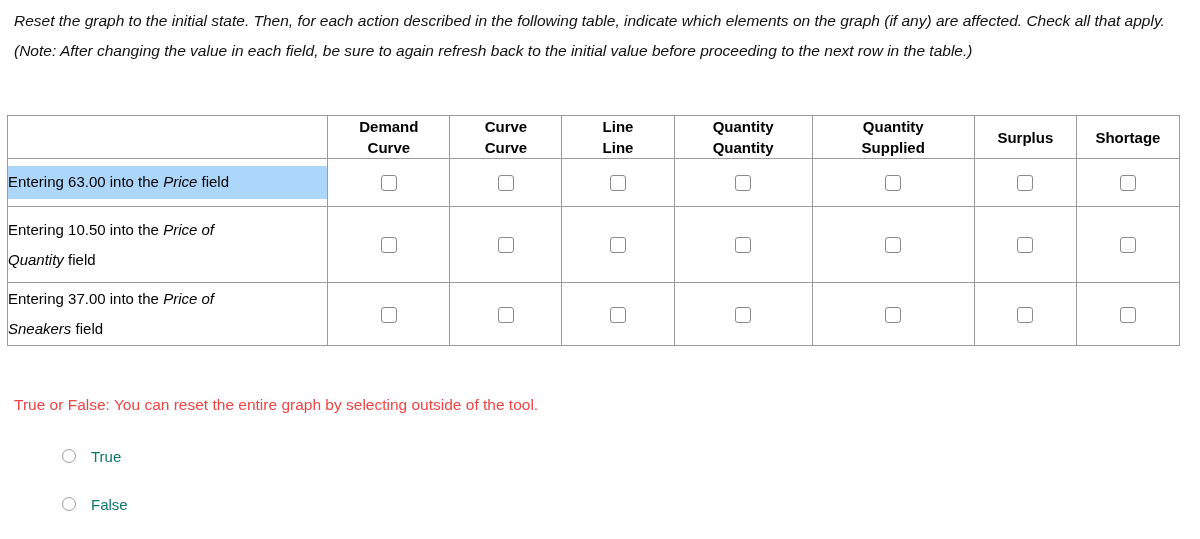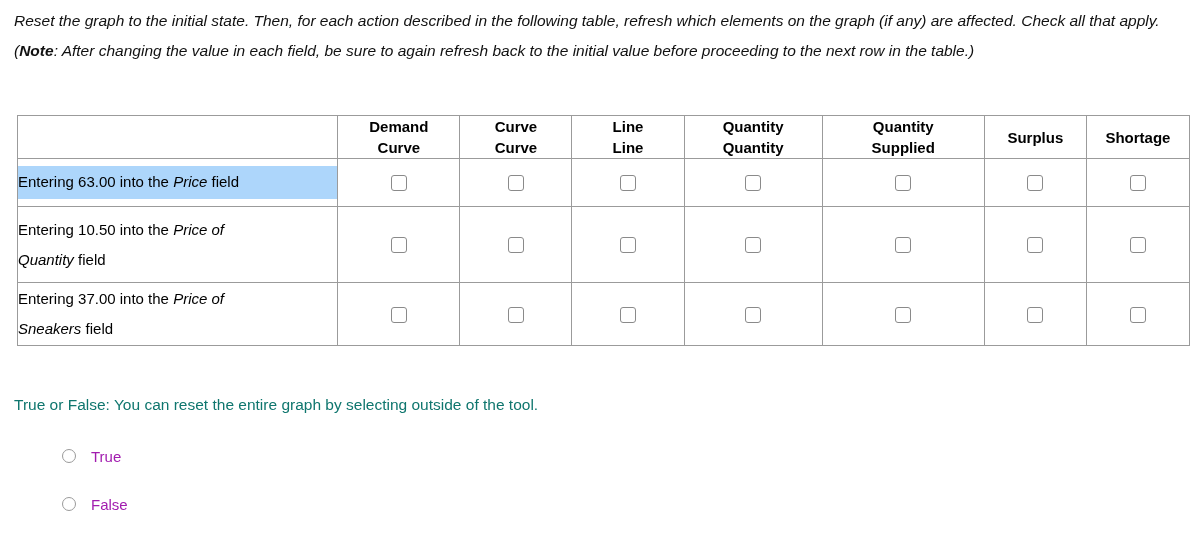--- a/index.html
+++ b/index.html
@@ -22,27 +22,27 @@
     left: 14px;
     top: 6px;
     width: 1180px;
     font-style: italic;
     font-size: 15.5px;
     line-height: 30px;
     color: #111111;
   }
   .intro b {
     font-style: italic;
-    font-weight: bold;
+    font-weight: normal;
   }
 
   
   .matrix-wrap {
     position: absolute;
-    left: 17px;
+    left: 7px;
     top: 115px;
     width: 1173px;
   }
   table.matrix {
     border-collapse: collapse;
     width: 1173px;
     table-layout: fixed;
   }
   table.matrix,
   table.matrix td,
@@ -98,21 +98,21 @@
     vertical-align: middle;
   }
 
   
   .tf-question {
     position: absolute;
     left: 14px;
     top: 394px;
     font-size: 15.5px;
     line-height: 22px;
-    color: #0f766e;
+    color: #ef4444;
   }
   .options {
     position: absolute;
     left: 62px;
     top: 445px;
   }
   .option {
     display: flex;
     align-items: center;
     height: 22px;
@@ -123,28 +123,28 @@
     height: 14px;
     border: 1.5px solid #9a9a9a;
     border-radius: 50%;
     background: #ffffff;
     box-sizing: border-box;
     flex: 0 0 auto;
   }
   .option-label {
     font-size: 15px;
     margin-left: 15px;
-    color: #a21caf;
+    color: #0f766e;
   }
 </style>
 </head>
 <body>
 
 <div class="intro">
-  <span>Reset the graph to the initial state. Then, for each action described in the following table, refresh which elements on the graph (if any) are affected.</span>
+  <span>Reset the graph to the initial state. Then, for each action described in the following table, indicate which elements on the graph (if any) are affected.</span>
   <span>Check all that apply. (</span><b>Note</b><span>: After changing the value in each field, be sure to again refresh back to the initial value before proceeding to the next row in the table.)</span>
 </div>
 
 <div class="matrix-wrap">
   <table class="matrix">
     <colgroup>
       <col style="width:320px">
       <col style="width:122px">
       <col style="width:112px">
       <col style="width:112px">

